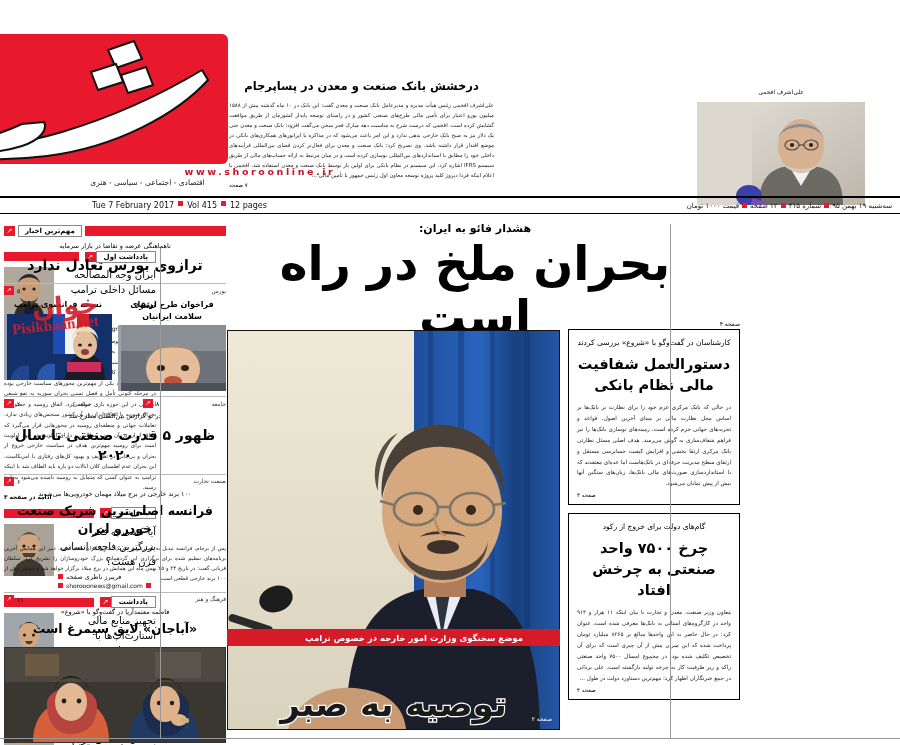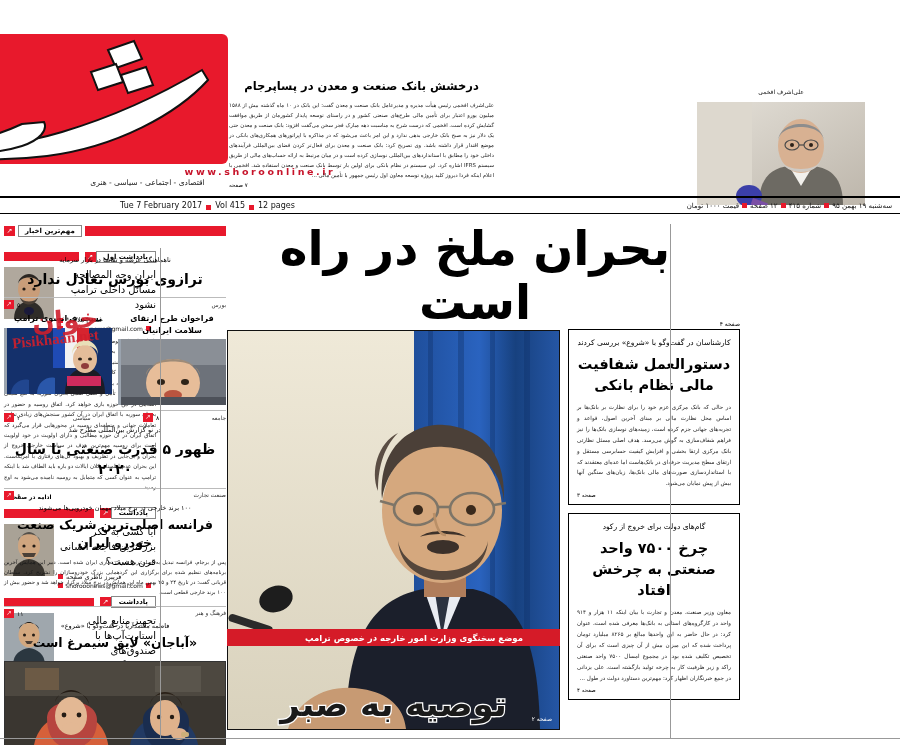--- a/index.html
+++ b/index.html
@@ -58,22 +58,22 @@
   .datebar {
     position: absolute; left: 0; top: 196px; width: 900px; height: 18px;
     border-top: 2px solid #000; border-bottom: 1.5px solid #000;
     display: flex; align-items: center;
   }
   .datebar .fa {
     font-size: 7px; color: #111; padding-right: 8px; white-space: nowrap;
     display: flex; align-items: center; gap: 3px;
   }
   .datebar .en {
-    font-size: 8px; color: #111; direction: ltr; margin-right: auto; padding-left: 120px;
-    display: flex; align-items: flex-end; gap: 4px; white-space: nowrap;
+    font-size: 8px; color: #111; direction: ltr; margin-right: auto; padding-left: 92px;
+    display: flex; align-items: flex-start; gap: 4px; white-space: nowrap;
   }
   .sq { display: inline-block; width: 5px; height: 5px; background: #e8192c; }
 
   
   .lead { position: absolute; right: 175px; top: 222px; width: 500px; text-align: center; }
   .lead .kicker { font-size: 11px; font-weight: bold; color: #000; margin-bottom: 2px; }
   .lead .title {
     font-size: 47px; font-weight: bold; color: #000; line-height: 1.15;
     letter-spacing: -1px;
   }
@@ -144,21 +144,21 @@
   .cbig {
     position: absolute; right: 0; bottom: 6px; width: 100%;
     text-align: center; font-size: 34px; font-weight: bold; color: #1a1a1a;
     -webkit-text-stroke: 2.4px #ffffff; paint-order: stroke fill;
     letter-spacing: -1px;
   }
   .cpg { position: absolute; right: 8px; bottom: 8px; font-size: 6px; color: #fff; }
 
   
   .rightcol { position: absolute; left: 4px; top: 224px; width: 222px; direction: rtl; }
-  .sec-head { display: flex; align-items: center; height: 13px; margin-bottom: 19px; }
+  .sec-head { display: flex; align-items: center; height: 13px; margin-bottom: 5px; }
   .sec-head .bar { flex: 1; height: 10px; background: #e8192c; margin-left: 3px; }
   .sec-head .lbl {
     background: #fff; border: 1px solid #888; font-size: 7px; font-weight: bold;
     padding: 1px 6px; white-space: nowrap; color: #000;
   }
   .sec-head .ic { width: 11px; height: 10px; background: #e8192c; position: relative; flex: none; margin-right: 3px; }
   .sec-head .ic::after { content: "↗"; position: absolute; inset: 0; color: #fff; font-size: 7px; line-height: 10px; text-align: center; }
 
   .r-art { margin-bottom: 8px; }
   .r-art .kick { font-size: 6.5px; text-align: center; line-height: 1.5; margin-bottom: 3px; color: #000; }
@@ -281,20 +281,21 @@
     <div class="en">
       <span>Tue 7 February 2017</span>
       <span class="sq"></span>
       <span>Vol 415</span>
       <span class="sq"></span>
       <span>12 pages</span>
     </div>
   </div>
 
   <div class="lead">
+    <div class="kicker">هشدار فائو به ایران:</div>
     <div class="title">بحران ملخ در راه است</div>
   </div>
 
   <div class="leftcol">
 
     <div class="note">
       <div class="note-head">
         <span class="lbl">یادداشت اول</span>
         <span class="ic"></span>
         <span class="bar"></span>

